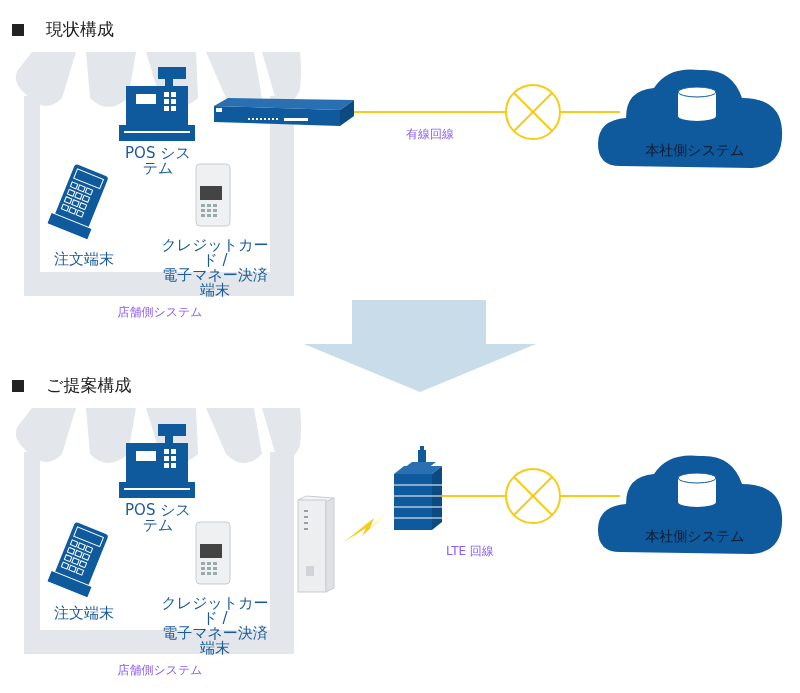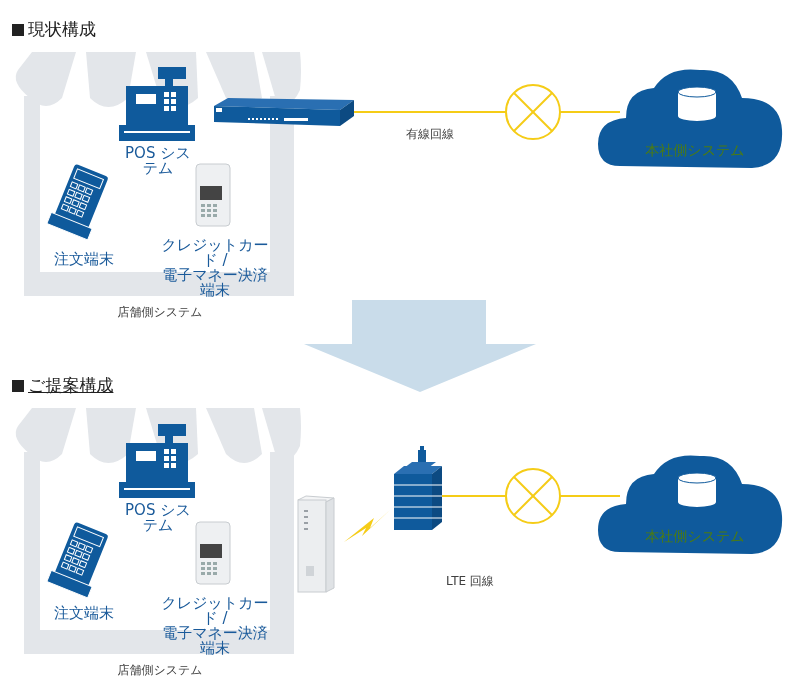--- a/index.html
+++ b/index.html
@@ -1,22 +1,22 @@
 <!DOCTYPE html>
 <html><head>
 <meta charset="utf-8">
 <style>
   html,body{margin:0;padding:0;background:#ffffff;}
   body{width:800px;height:693px;position:relative;overflow:hidden;font-family:"DejaVu Sans","Liberation Sans",sans-serif;}
   .abs{position:absolute;}
-  .heading{font-size:17px;color:#222;display:flex;align-items:center;gap:4px;}
+  .heading{font-size:17px;color:#222;display:flex;align-items:center;gap:22px;}
   .heading .sq{width:12px;height:12px;background:#222;display:inline-block;}
   .lbl-blue{color:#1a5a9a;font-size:15px;text-align:center;line-height:15px;}
-  .lbl-dark{color:#404040;font-size:12px;text-align:center;}
-  .cloud-text{color:#4d7c0f;font-size:14px;text-align:center;}
+  .lbl-dark{color:#8b5cf6;font-size:12px;text-align:center;}
+  .cloud-text{color:#0f172a;font-size:14px;text-align:center;}
   svg{position:absolute;left:0;top:0;}
 </style>
 </head>
 <body>
 
 <div class="abs heading" style="left:12px;top:18px;">
   <span class="sq"></span>
   <span>現状構成</span>
 </div>
 
@@ -234,28 +234,28 @@
 <div class="abs lbl-blue" style="left:120px;top:146px;width:76px;">POS システム</div>
 <div class="abs lbl-blue" style="left:54px;top:252px;width:60px;">注文端末</div>
 <div class="abs lbl-blue" style="left:160px;top:238px;width:110px;">
   <div>クレジットカード /</div>
   <div>電子マネー決済端末</div>
 </div>
 <div class="abs lbl-dark" style="left:90px;top:304px;width:140px;">店舗側システム</div>
 <div class="abs lbl-dark" style="left:380px;top:126px;width:100px;">有線回線</div>
 <div class="abs cloud-text" style="left:620px;top:142px;width:150px;">本社側システム</div>
 
-<div class="abs heading" style="left:12px;top:374px;text-decoration:underline;">
+<div class="abs heading" style="left:12px;top:374px;">
   <span class="sq"></span>
   <span>ご提案構成</span>
 </div>
 
 <div class="abs lbl-blue" style="left:120px;top:503px;width:76px;">POS システム</div>
 <div class="abs lbl-blue" style="left:54px;top:606px;width:60px;">注文端末</div>
 <div class="abs lbl-blue" style="left:160px;top:596px;width:110px;">
   <div>クレジットカード /</div>
   <div>電子マネー決済端末</div>
 </div>
 <div class="abs lbl-dark" style="left:90px;top:662px;width:140px;">店舗側システム</div>
-<div class="abs lbl-dark" style="left:380px;top:571px;width:180px;line-height:20px;">
+<div class="abs lbl-dark" style="left:380px;top:541px;width:180px;line-height:20px;">
   <div>LTE 回線</div>
 </div>
 <div class="abs cloud-text" style="left:620px;top:528px;width:150px;">本社側システム</div>
 
 </body></html>

